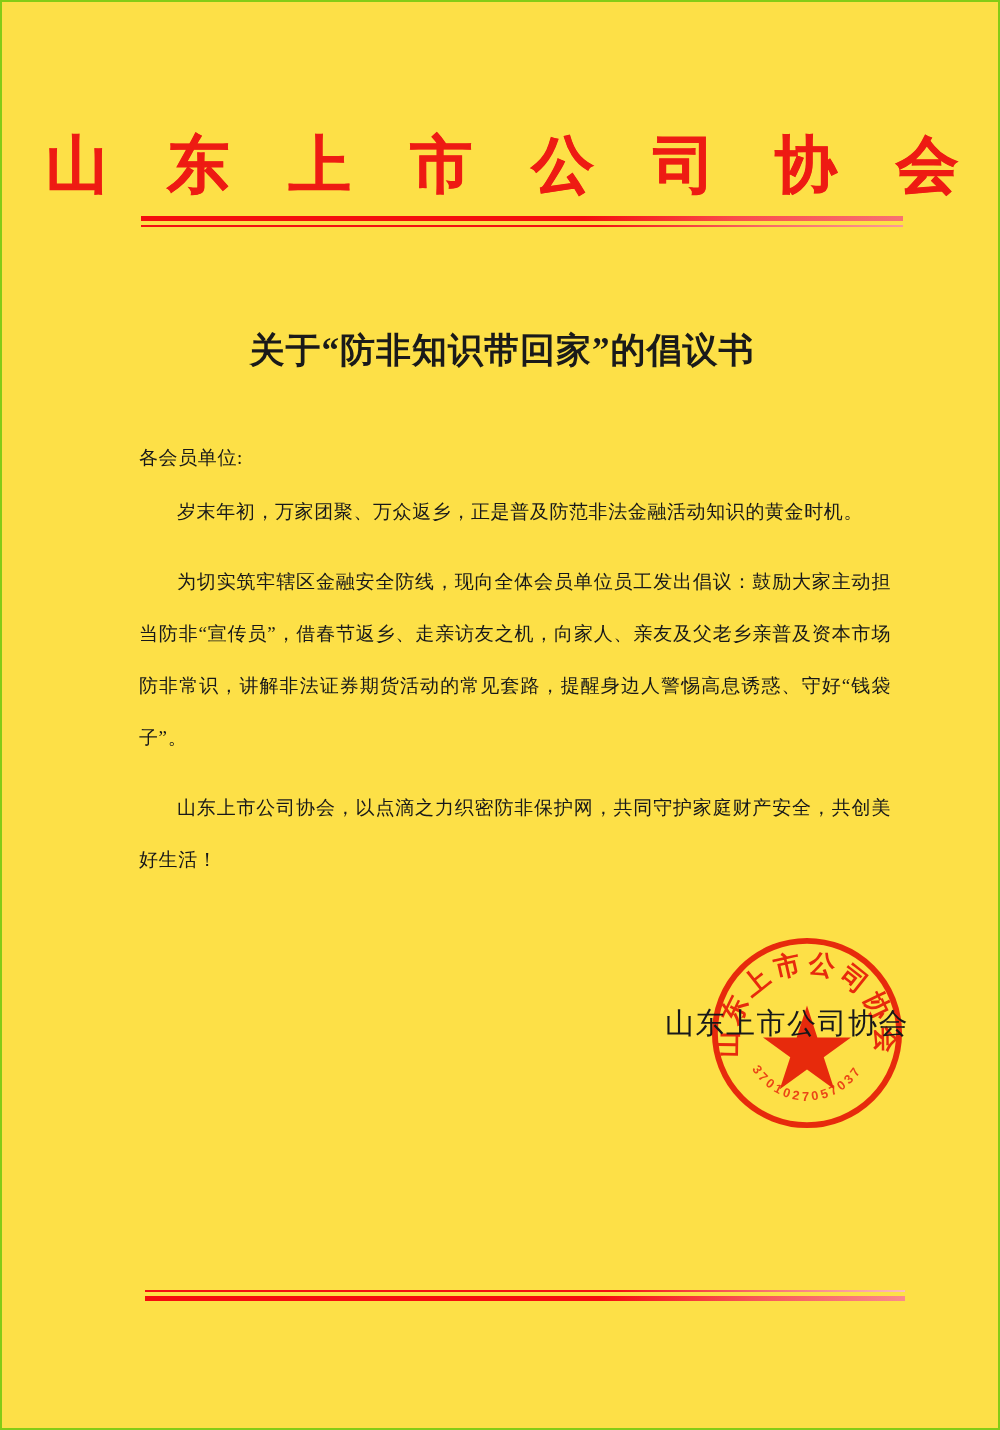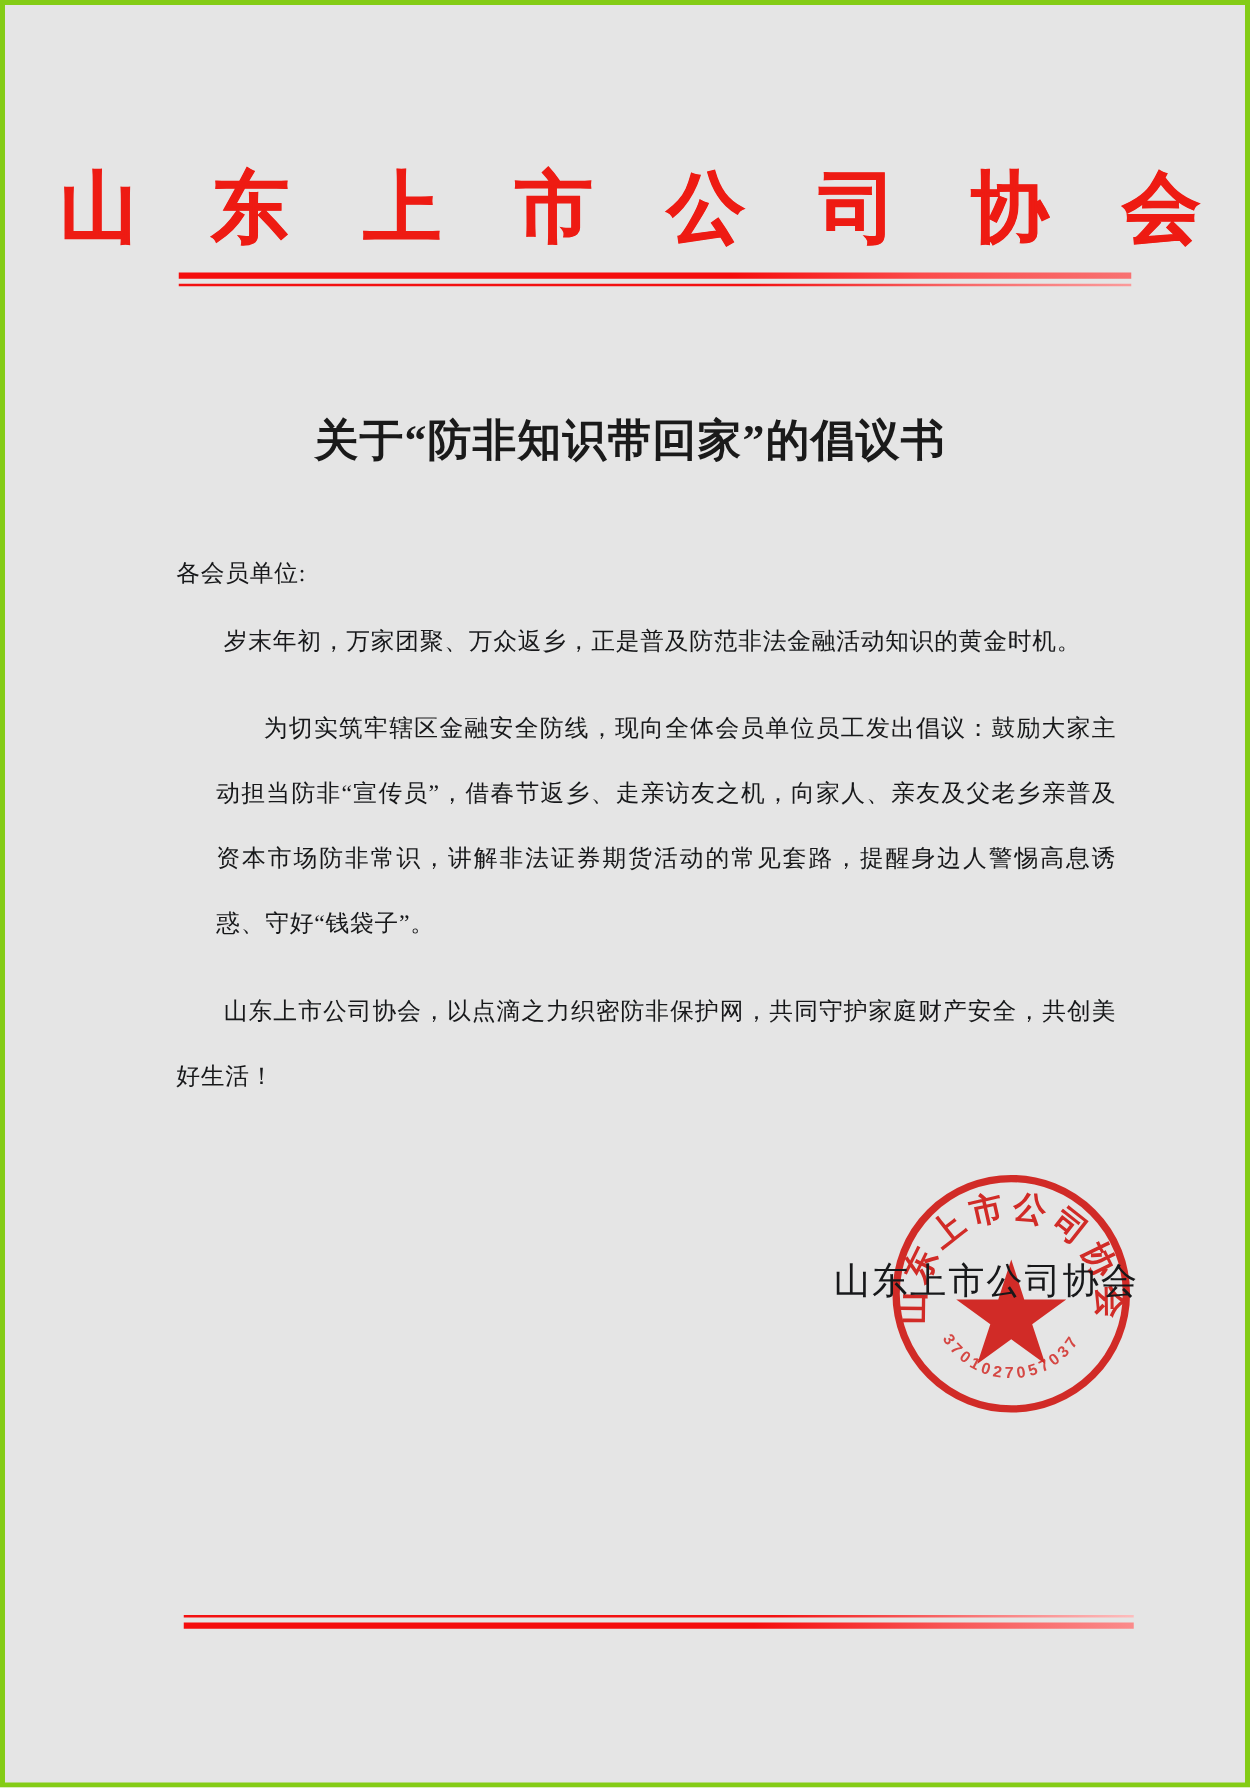--- a/index.html
+++ b/index.html
@@ -11,23 +11,23 @@
     width: 1000px;
     height: 1430px;
     font-family: "Liberation Serif", "DejaVu Serif", serif;
     overflow: hidden;
   }
 
   #page {
     position: relative;
     width: 1000px;
     height: 1430px;
-    background: #e5e5e5;
+    background: #fde047;
     box-sizing: border-box;
-    border: 4px solid #84cc16;
+    border: 2px solid #84cc16;
     overflow: hidden;
   }
 
   
   .letterhead {
     position: absolute;
     left: 0;
     top: 126px;
     width: 1000px;
     text-align: center;
@@ -96,21 +96,21 @@
   }
   .salutation {
     margin: 0 0 0 0;
     white-space: nowrap;
   }
   .para {
     margin: 0;
     text-indent: 2em;
   }
   .para.p1 { margin-top: 2px; }
-  .para.p2 { margin-top: 18px; margin-left: 32px; }
+  .para.p2 { margin-top: 18px; }
   .para.p3 { margin-top: 18px; }
 
   
   .sign-block {
     position: absolute;
     left: 600px;
     top: 996px;
     width: 300px;
     text-align: left;
     color: #17181a;

